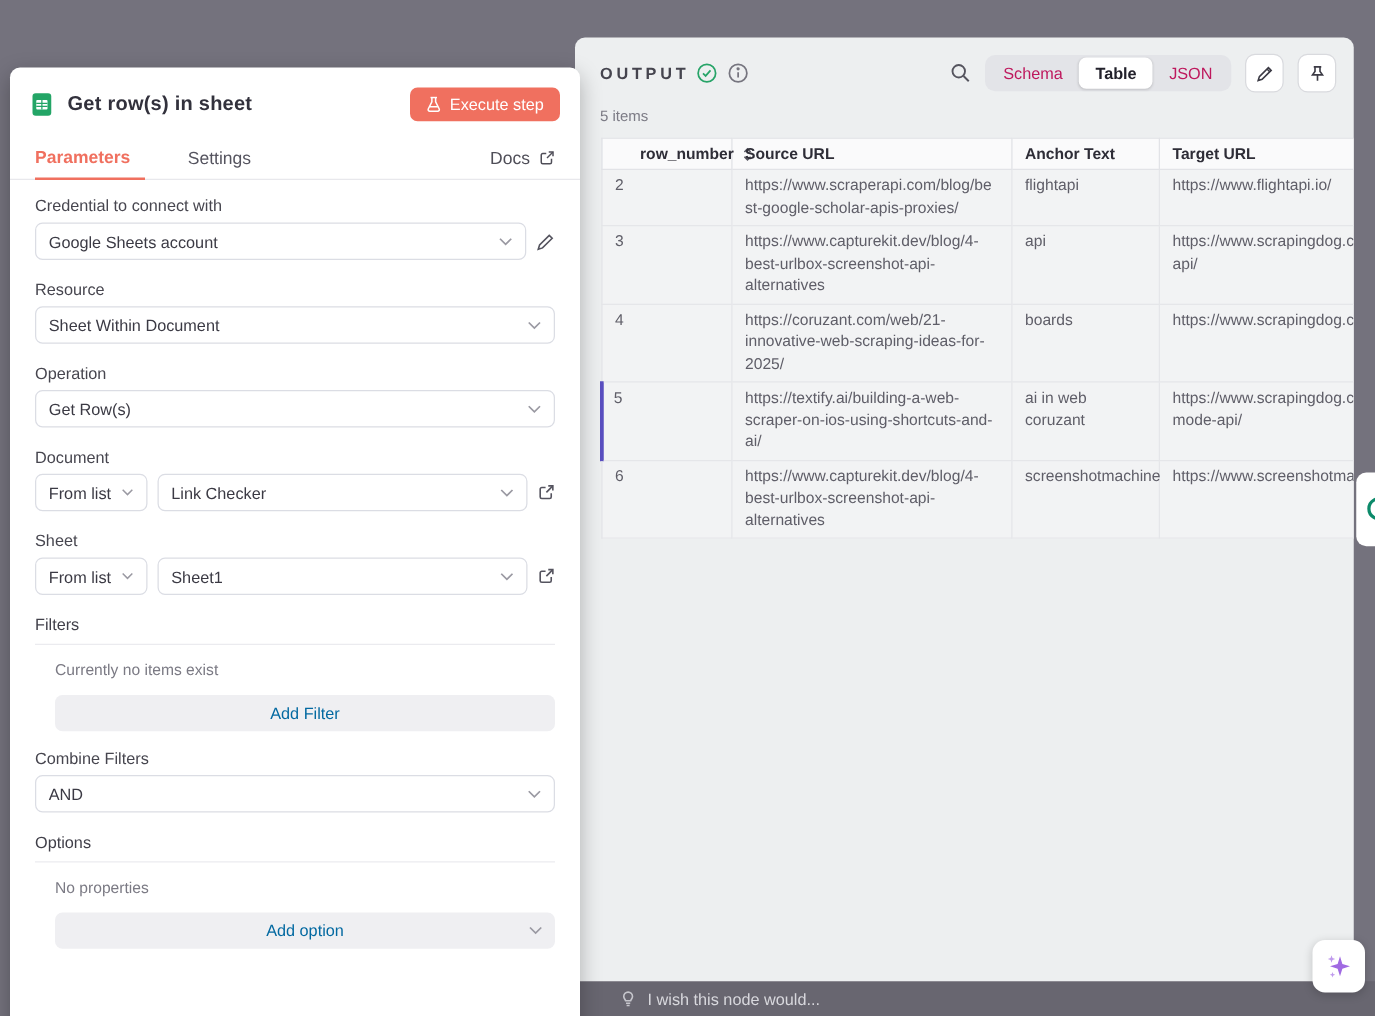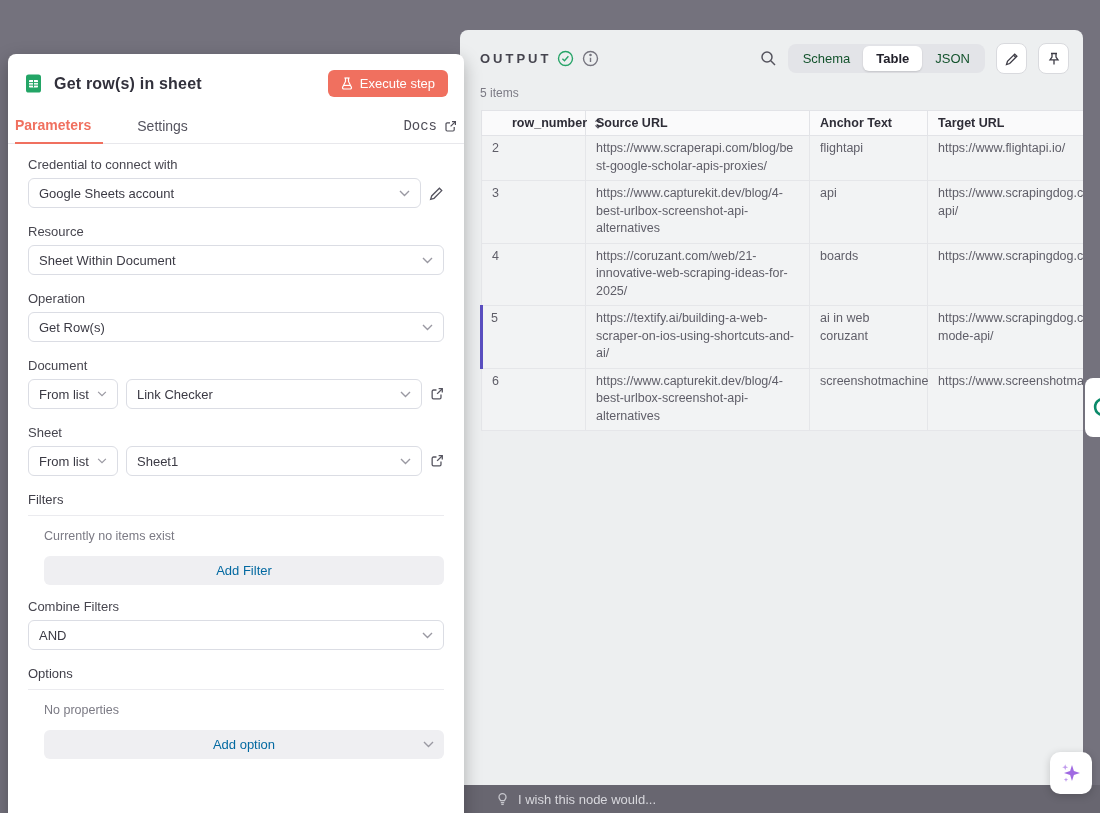--- a/index.html
+++ b/index.html
@@ -27,24 +27,24 @@
     box-shadow:0 6px 18px rgba(0,0,0,.28);
     display:flex; flex-direction:column;margin-top:48px;
   }
   .lp-header { display:flex; align-items:center; gap:11px; padding:16px 16px 0 16px; }
   .lp-title { font-size:16px; font-weight:700; color:#32313c; flex:1; letter-spacing:.2px; }
   .execute-btn {
     background:#f0705f; color:#fff; font-size:13px; font-weight:500;
     border:none; border-radius:6px; padding:0 13px; height:27px;
     display:flex; gap:7px; align-items:center; cursor:pointer;
   }
-  .lp-tabs { display:flex; align-items:flex-end; padding:0 7px; margin-top:12px; border-bottom:1px solid #e8e8ec; }
+  .lp-tabs { display:flex; align-items:flex-end; padding:0 20px; margin-top:12px; border-bottom:1px solid #e8e8ec; }
   .lp-tab { font-size:14px; padding:8px 0 9px; margin-right:34px; color:#55545f; cursor:pointer; }
   .lp-tab.active { color:#f0705f; font-weight:600; border-bottom:2px solid #f0705f; margin-bottom:-1px; padding-right:12px; }
-  .docs-link { margin-left:auto; color:#4f4e58; font-size:14px; display:flex; gap:7px; align-items:center; padding-bottom:9px; cursor:pointer;font-family:Liberation Mono, monospace; }
+  .docs-link { margin-left:auto; color:#4f4e58; font-size:14px; display:flex; gap:7px; align-items:center; padding-bottom:9px; cursor:pointer; }
 
   .lp-body { flex:1; overflow:hidden; padding:13px 20px 0 20px; }
   .field { margin-bottom:16px; }
   .field-label { font-size:13px; color:#47464f; margin-bottom:6px; }
   .select-box {
     height:30px; border:1px solid #dbdde4; border-radius:6px; background:#fff;
     display:flex; align-items:center; padding:0 10px; font-size:13px; color:#3b3a44; cursor:pointer;
   }
   .select-box .chev { margin-left:auto; color:#9a99a2; display:flex; }
   .frow { display:flex; align-items:center; gap:8px; }
@@ -67,21 +67,21 @@
     position:absolute; left:460px; top:30px; width:623px; height:755px;
     background:#edeff0; border-radius:8px 8px 0 0; z-index:2; overflow:hidden;
   }
   .op-header { display:flex; align-items:center; padding:13px 14px 0 20px; }
   .op-title { font-size:13px; font-weight:700; letter-spacing:3px; color:#45444e; margin-right:6px; }
   .op-status { display:flex; align-items:center; gap:8px; }
   .op-right { margin-left:auto; display:flex; align-items:center; gap:11px; }
   .search-btn { color:#55545e; display:flex; cursor:pointer; }
   .seg { background:#e3e4e8; border-radius:8px; padding:2px; display:flex; }
   .seg-item {
-    font-size:13px; color:#14532d; padding:5px 13px; border-radius:6px; border:none;
+    font-size:13px; color:#be185d; padding:5px 13px; border-radius:6px; border:none;
     background:transparent; cursor:pointer; font-family:"Liberation Sans",sans-serif;
   }
   .seg-item.active { background:#fff; color:#22212b; font-weight:700; box-shadow:0 1px 2px rgba(0,0,0,.14); }
   .tool-btn {
     width:31px; height:31px; border:1px solid #d9dade; border-radius:8px; background:#fff;
     display:flex; align-items:center; justify-content:center; color:#3c3b45; cursor:pointer;
   }
   .items-count { font-size:12px; color:#7c7b85; margin:12px 0 10px 20px; }
 
   .table-wrap { margin-left:20px; overflow:hidden; }

